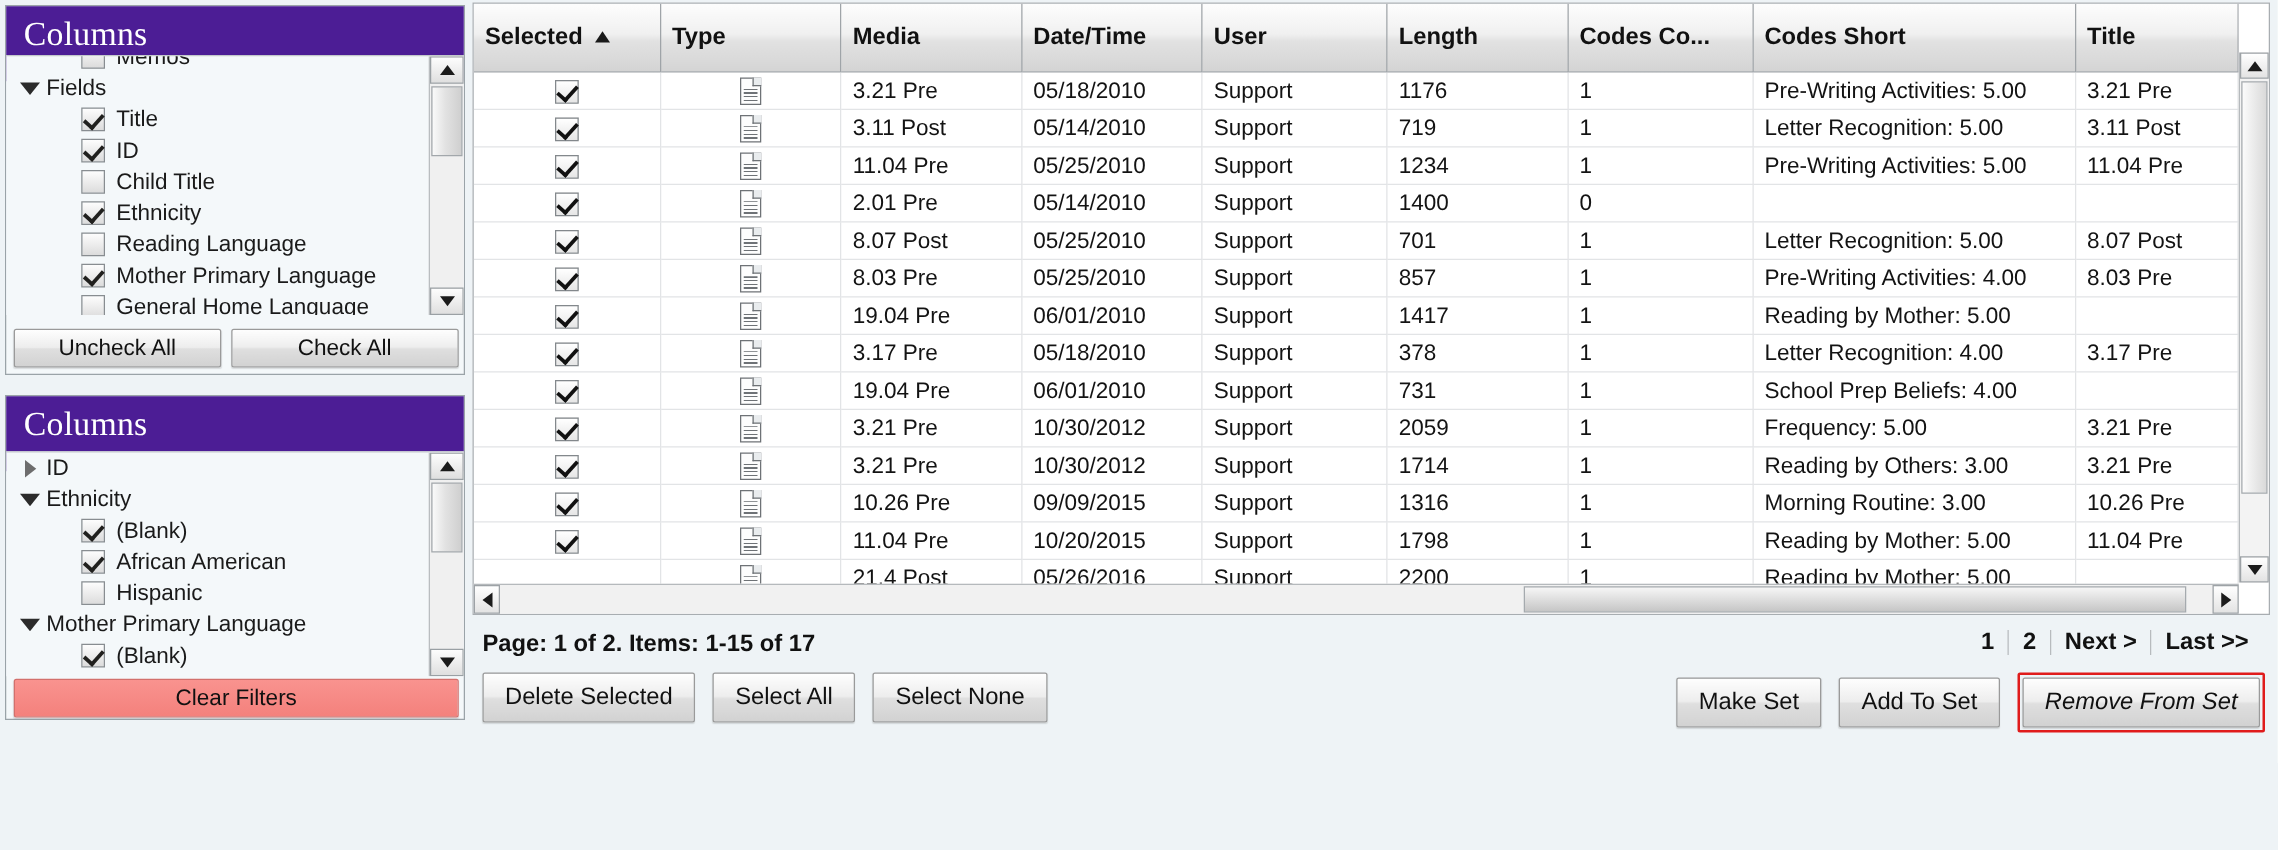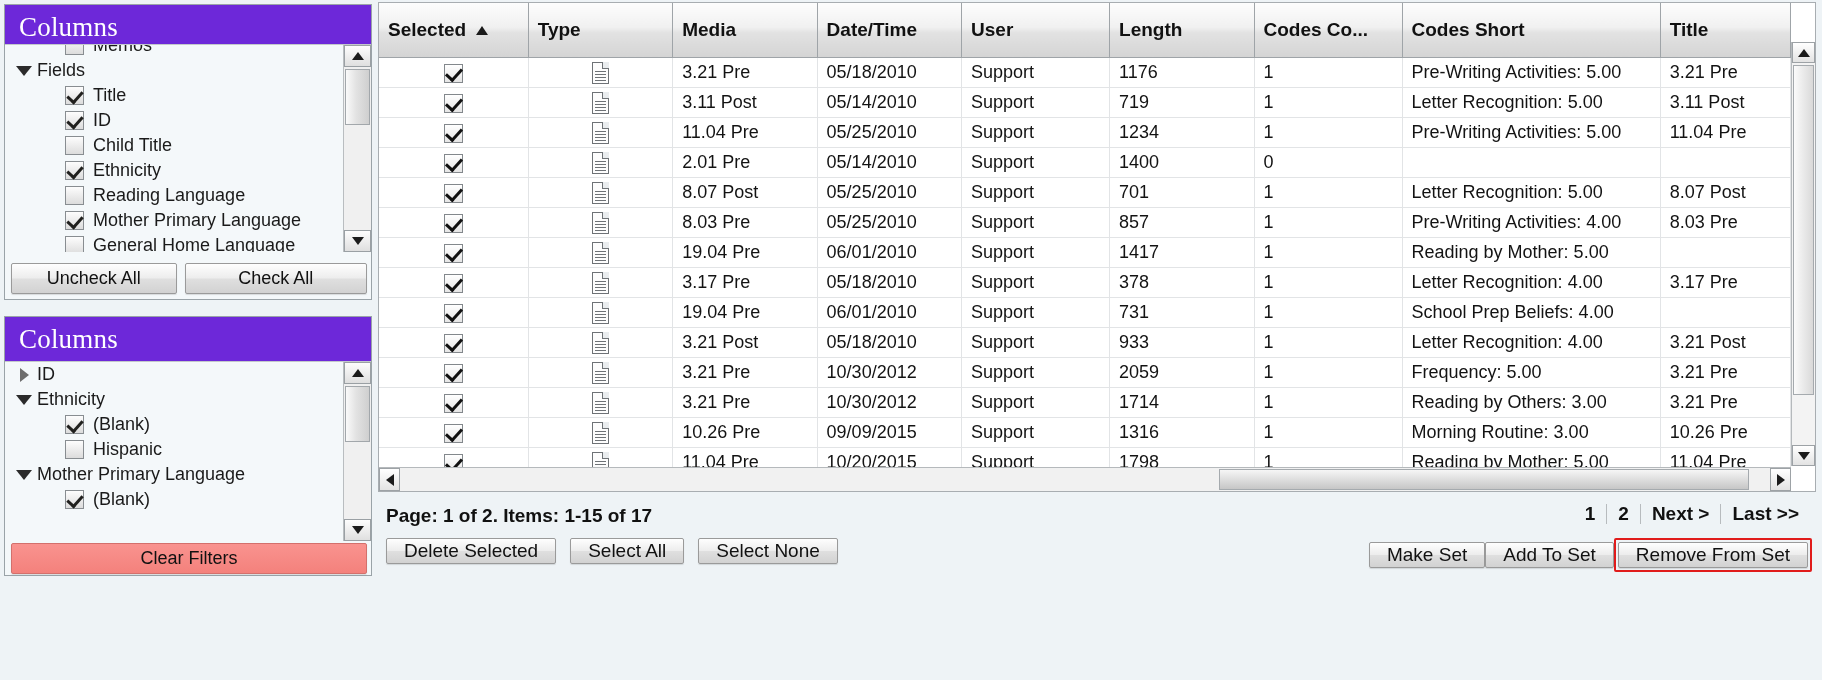--- a/index.html
+++ b/index.html
@@ -25,21 +25,21 @@
 
   .panel {
     position: absolute;
     left: 0;
     width: 368px;
     background: #f4f8fa;
     border: 1px solid #9aa3a8;
   }
   .panel-header {
     height: 60px;
-    background: #6d28d9;
+    background: #4c1d95;
     color: #ffffff;
     font-family: "Liberation Serif", serif;
     font-size: 27px;
     line-height: 44px;
     padding-left: 14px;
     letter-spacing: .2px;
     user-select: none;
   }
   .panel-body {
     position: relative;
@@ -333,28 +333,30 @@
   .footer-left-btns {
     position: absolute;
     left: 8px; top: 538px;
     display: flex;
     gap: 14px;
   }
   .footer-right-btns {
     position: absolute;
     right: 10px; top: 538px;
     display: flex;
+    gap: 14px;
     align-items: center;
   }
-  .btn.lg { height: 26px; font-size: 19px; padding: 0 17px; }
+  .btn.lg { height: 40px; font-size: 19px; padding: 0 17px; }
   .focus-ring {
     border: 2px solid #e01b1b;
     border-radius: 2px;
     padding: 2px;
     display: inline-block;
+    font-style: italic;
   }
 </style>
 </head>
 <body>
 
 <div id="app">
 
   <div id="left-col">
 
     <div class="panel" id="columns-panel" style="top:0px; height:296px;">
@@ -443,20 +445,26 @@
             <div class="tree-row">
               <span style="display: inline-block; flex: 0 0 6px;"></span>
               <span class="twisty down"></span>
               <span class="tree-label">Ethnicity</span>
             </div>
             <div class="tree-row">
               <span style="display: inline-block; flex: 0 0 34px;"></span>
               <span class="twisty none"></span>
               <span class="cbx checked"></span>
               <span class="tree-label">(Blank)</span>
+            </div>
+            <div class="tree-row">
+              <span style="display: inline-block; flex: 0 0 34px;"></span>
+              <span class="twisty none"></span>
+              <span class="cbx checked"></span>
+              <span class="tree-label">African American</span>
             </div>
             <div class="tree-row">
               <span style="display: inline-block; flex: 0 0 34px;"></span>
               <span class="twisty none"></span>
               <span class="cbx"></span>
               <span class="tree-label">Hispanic</span>
             </div>
             <div class="tree-row">
               <span style="display: inline-block; flex: 0 0 6px;"></span>
               <span class="twisty down"></span>
@@ -611,31 +619,20 @@
                 <td>06/01/2010</td>
                 <td>Support</td>
                 <td>731</td>
                 <td>1</td>
                 <td>School Prep Beliefs: 4.00</td>
                 <td></td>
               </tr>
               <tr>
                 <td class="c-center"><span class="cell-cbx"></span></td>
                 <td class="c-center"><span class="doc-ico"></span></td>
-                <td>3.21 Post</td>
-                <td>05/18/2010</td>
-                <td>Support</td>
-                <td>933</td>
-                <td>1</td>
-                <td>Letter Recognition: 4.00</td>
-                <td>3.21 Post</td>
-              </tr>
-              <tr>
-                <td class="c-center"><span class="cell-cbx"></span></td>
-                <td class="c-center"><span class="doc-ico"></span></td>
                 <td>3.21 Pre</td>
                 <td>10/30/2012</td>
                 <td>Support</td>
                 <td>2059</td>
                 <td>1</td>
                 <td>Frequency: 5.00</td>
                 <td>3.21 Pre</td>
               </tr>
               <tr>
                 <td class="c-center"><span class="cell-cbx"></span></td>

